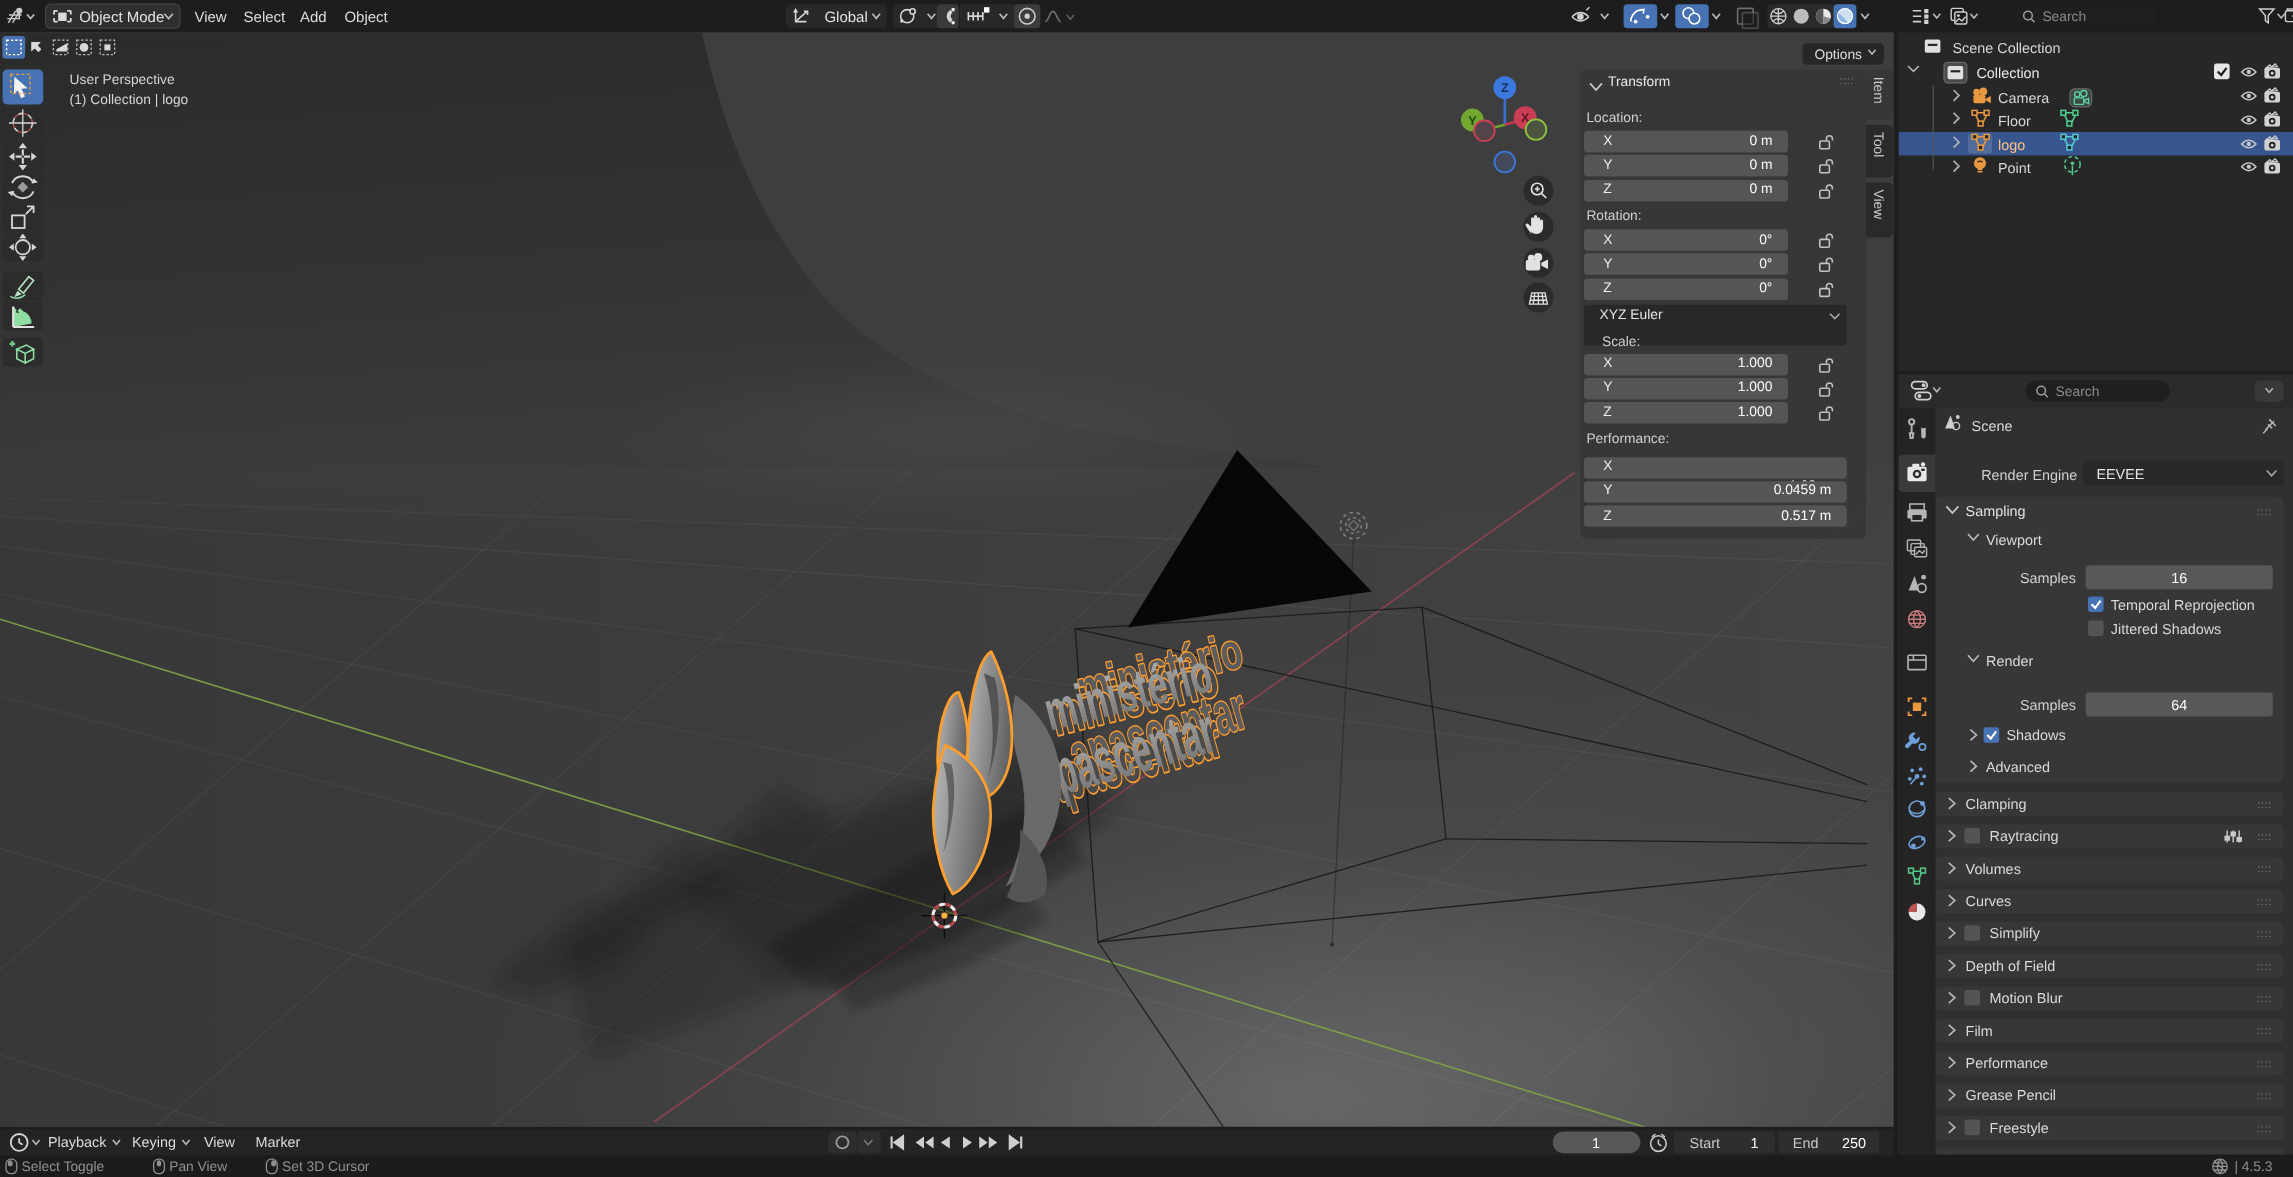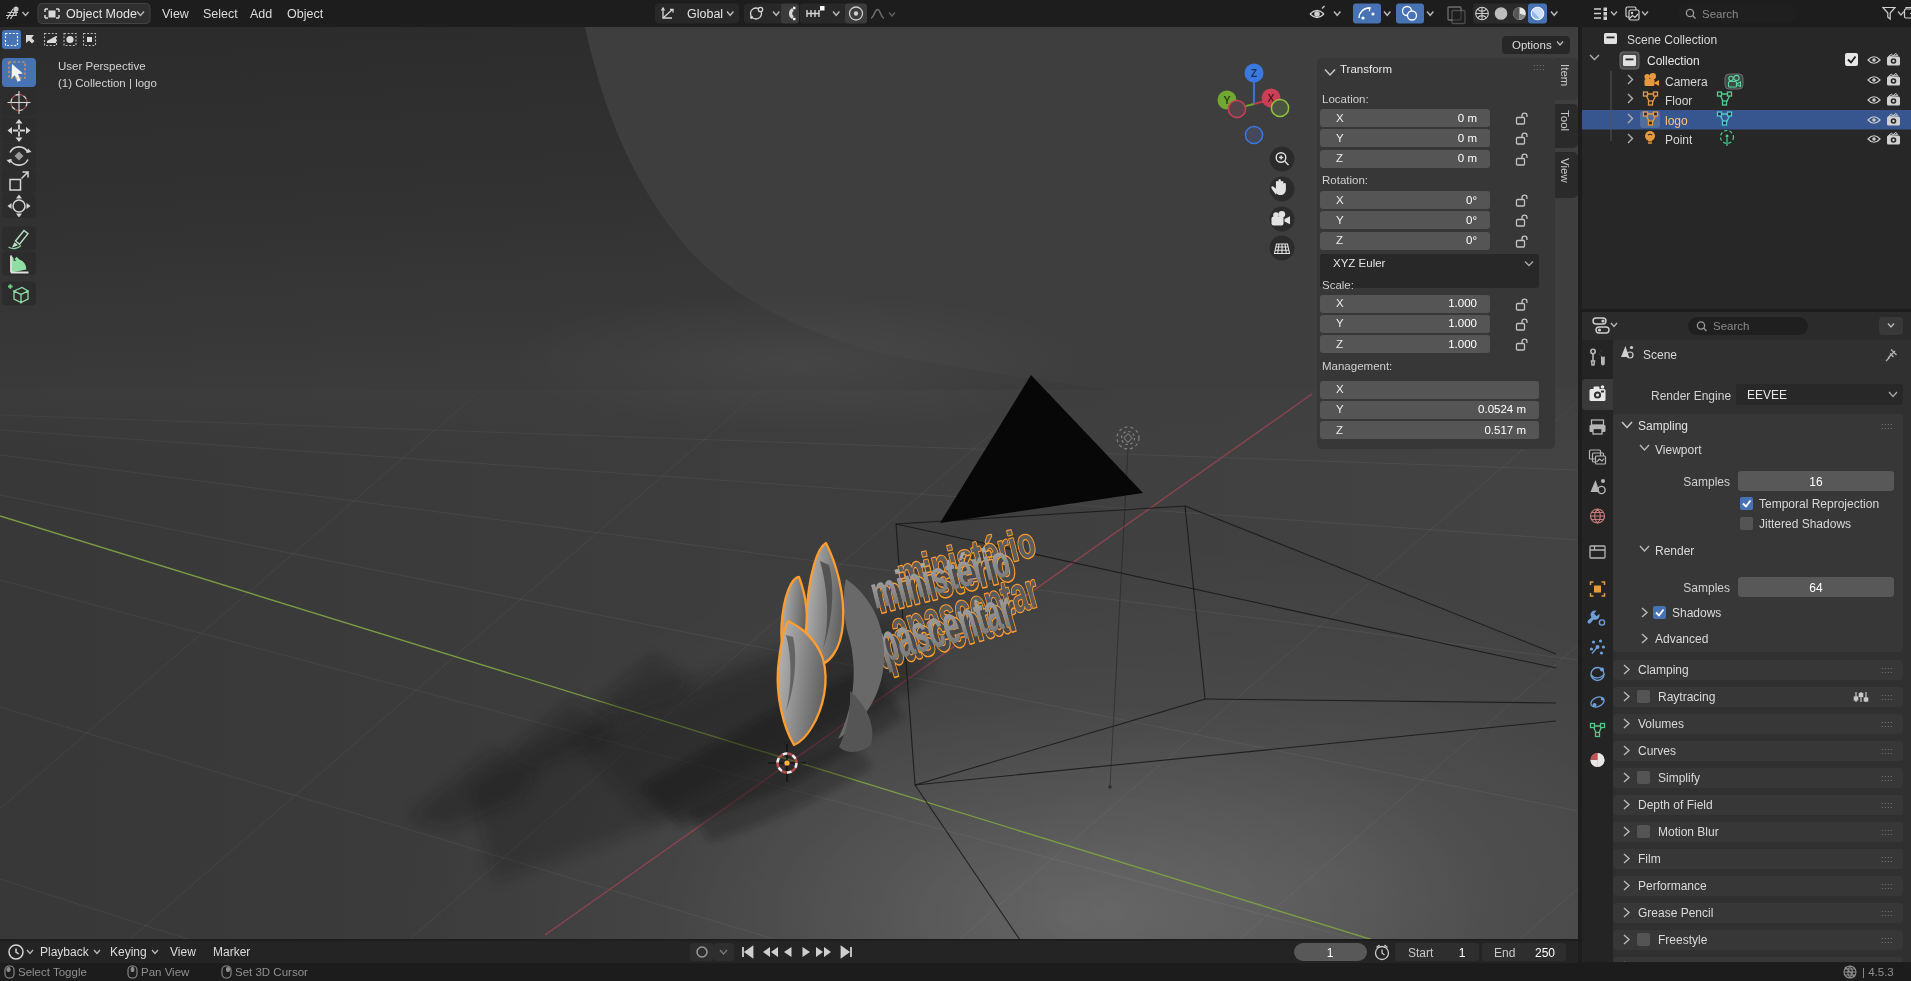--- a/index.html
+++ b/index.html
@@ -452,21 +452,21 @@
       <svg style="position:absolute;left:198px;top:175.5px" width="14" height="15">
         <rect x="1.5" y="6.5" width="8" height="6.5" rx="1" fill="none" stroke="#c2c2c2" stroke-width="1.3"></rect>
         <path d="M7 6 v-1.3 a2.5 2.5 0 0 1 5 0 V6" fill="none" stroke="#c2c2c2" stroke-width="1.3"></path>
       </svg>
 <div style="position:absolute;left:3px;top:196px;width:219px;height:34px;background:#282828;border-radius:3px;">
         <span style="position:absolute;left:13px;top:3px;color:#e3e3e3;">XYZ Euler</span>
         <svg style="position:absolute;right:5px;top:6px" width="10" height="8">
           <path d="M1 1.5 l4 4 4-4" fill="none" stroke="#aaa" stroke-width="1.3"></path>
         </svg>
       </div>
-<div style="position:absolute;left:5px;top:221.0px;color:#cfcfcf;">Scale:</div>
+<div style="position:absolute;left:18px;top:221.0px;color:#cfcfcf;">Scale:</div>
 <div style="position:absolute;left:3px;top:236.5px;width:170px;height:18px;background:#555555;border-radius:3px;">
         <span style="position:absolute;left:16px;top:2.5px;color:#eee;">X</span>
         <span style="position:absolute;right:13px;top:2.5px;color:#fff;">1.000</span>
       </div>
       <svg style="position:absolute;left:198px;top:238.5px" width="14" height="15">
         <rect x="1.5" y="6.5" width="8" height="6.5" rx="1" fill="none" stroke="#c2c2c2" stroke-width="1.3"></rect>
         <path d="M7 6 v-1.3 a2.5 2.5 0 0 1 5 0 V6" fill="none" stroke="#c2c2c2" stroke-width="1.3"></path>
       </svg>
 <div style="position:absolute;left:3px;top:256.7px;width:170px;height:18px;background:#555555;border-radius:3px;">
         <span style="position:absolute;left:16px;top:2.5px;color:#eee;">Y</span>
@@ -477,28 +477,28 @@
         <path d="M7 6 v-1.3 a2.5 2.5 0 0 1 5 0 V6" fill="none" stroke="#c2c2c2" stroke-width="1.3"></path>
       </svg>
 <div style="position:absolute;left:3px;top:277.0px;width:170px;height:18px;background:#555555;border-radius:3px;">
         <span style="position:absolute;left:16px;top:2.5px;color:#eee;">Z</span>
         <span style="position:absolute;right:13px;top:2.5px;color:#fff;">1.000</span>
       </div>
       <svg style="position:absolute;left:198px;top:279.0px" width="14" height="15">
         <rect x="1.5" y="6.5" width="8" height="6.5" rx="1" fill="none" stroke="#c2c2c2" stroke-width="1.3"></rect>
         <path d="M7 6 v-1.3 a2.5 2.5 0 0 1 5 0 V6" fill="none" stroke="#c2c2c2" stroke-width="1.3"></path>
       </svg>
-<div style="position:absolute;left:5px;top:302.0px;color:#cfcfcf;">Management:</div>
+<div style="position:absolute;left:5px;top:302.0px;color:#cfcfcf;">Performance:</div>
 <div style="position:absolute;left:3px;top:322.5px;width:219px;height:18px;background:#555555;border-radius:3px;">
         <span style="position:absolute;left:16px;top:2.5px;color:#eee;">X</span>
         <span style="position:absolute;right:13px;top:18px;color:#fff;">1.63 m</span>
       </div>
 <div style="position:absolute;left:3px;top:342.7px;width:219px;height:18px;background:#555555;border-radius:3px;">
         <span style="position:absolute;left:16px;top:2.5px;color:#eee;">Y</span>
-        <span style="position:absolute;right:13px;top:2.5px;color:#fff;">0.0524 m</span>
+        <span style="position:absolute;right:13px;top:2.5px;color:#fff;">0.0459 m</span>
       </div>
 <div style="position:absolute;left:3px;top:363.0px;width:219px;height:18px;background:#555555;border-radius:3px;">
         <span style="position:absolute;left:16px;top:2.5px;color:#eee;">Z</span>
         <span style="position:absolute;right:13px;top:2.5px;color:#fff;">0.517 m</span>
       </div>
 </div>
 <div style="position:absolute;left:1555px;top:31px;width:23px;height:42px;background:#373737;border-radius:0 5px 5px 0;color:#c8c8c8;font-size:11.5px;">
       <span style="position:absolute;left:4px;top:6px;writing-mode:vertical-rl;">Item</span>
     </div>
 <div style="position:absolute;left:1555px;top:77px;width:23px;height:44px;background:#2a2a2a;border-radius:0 5px 5px 0;color:#c8c8c8;font-size:11.5px;">

